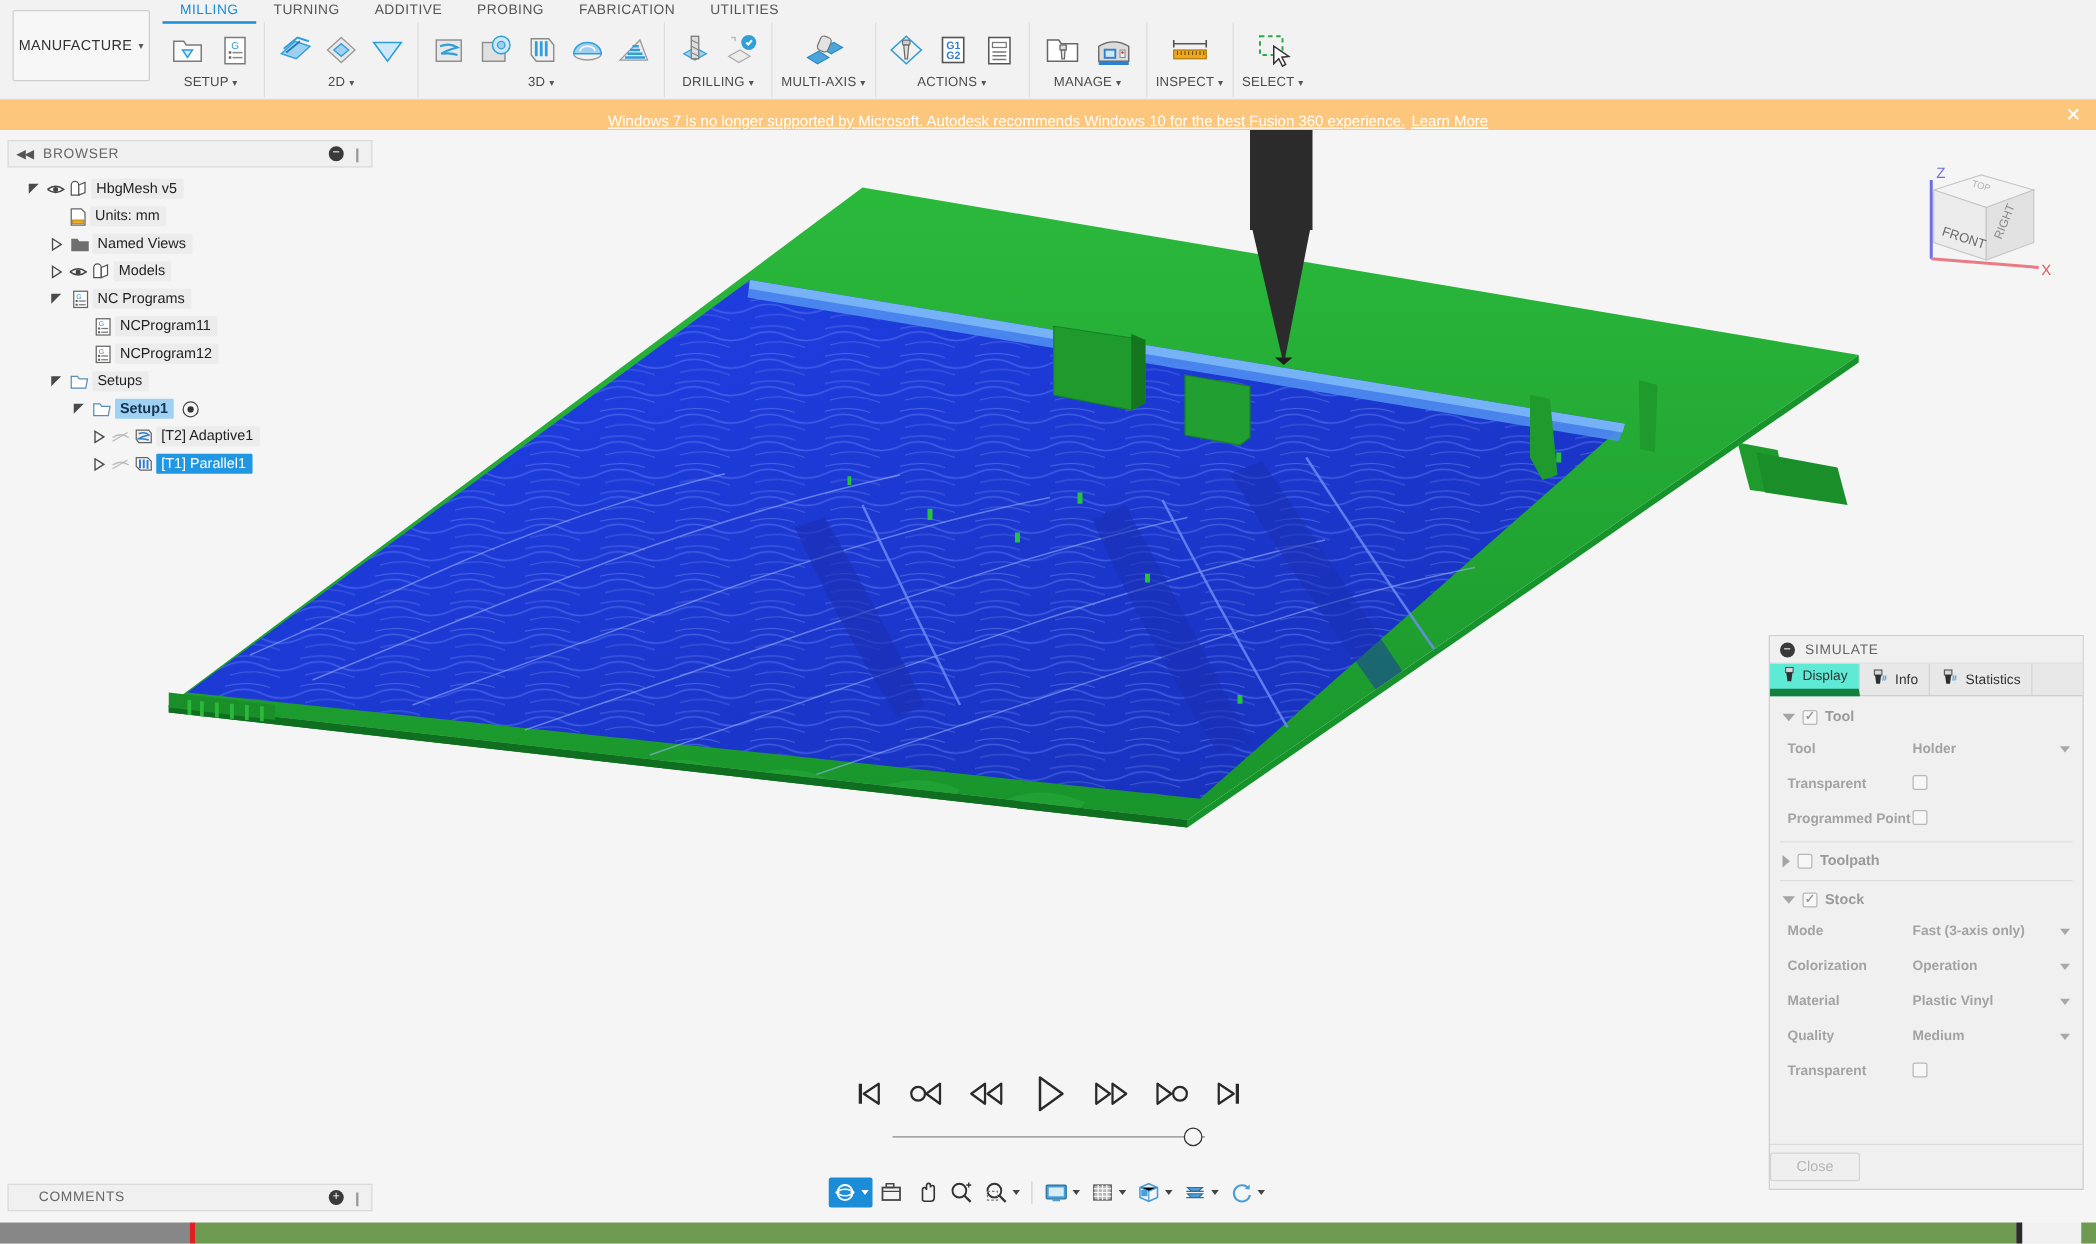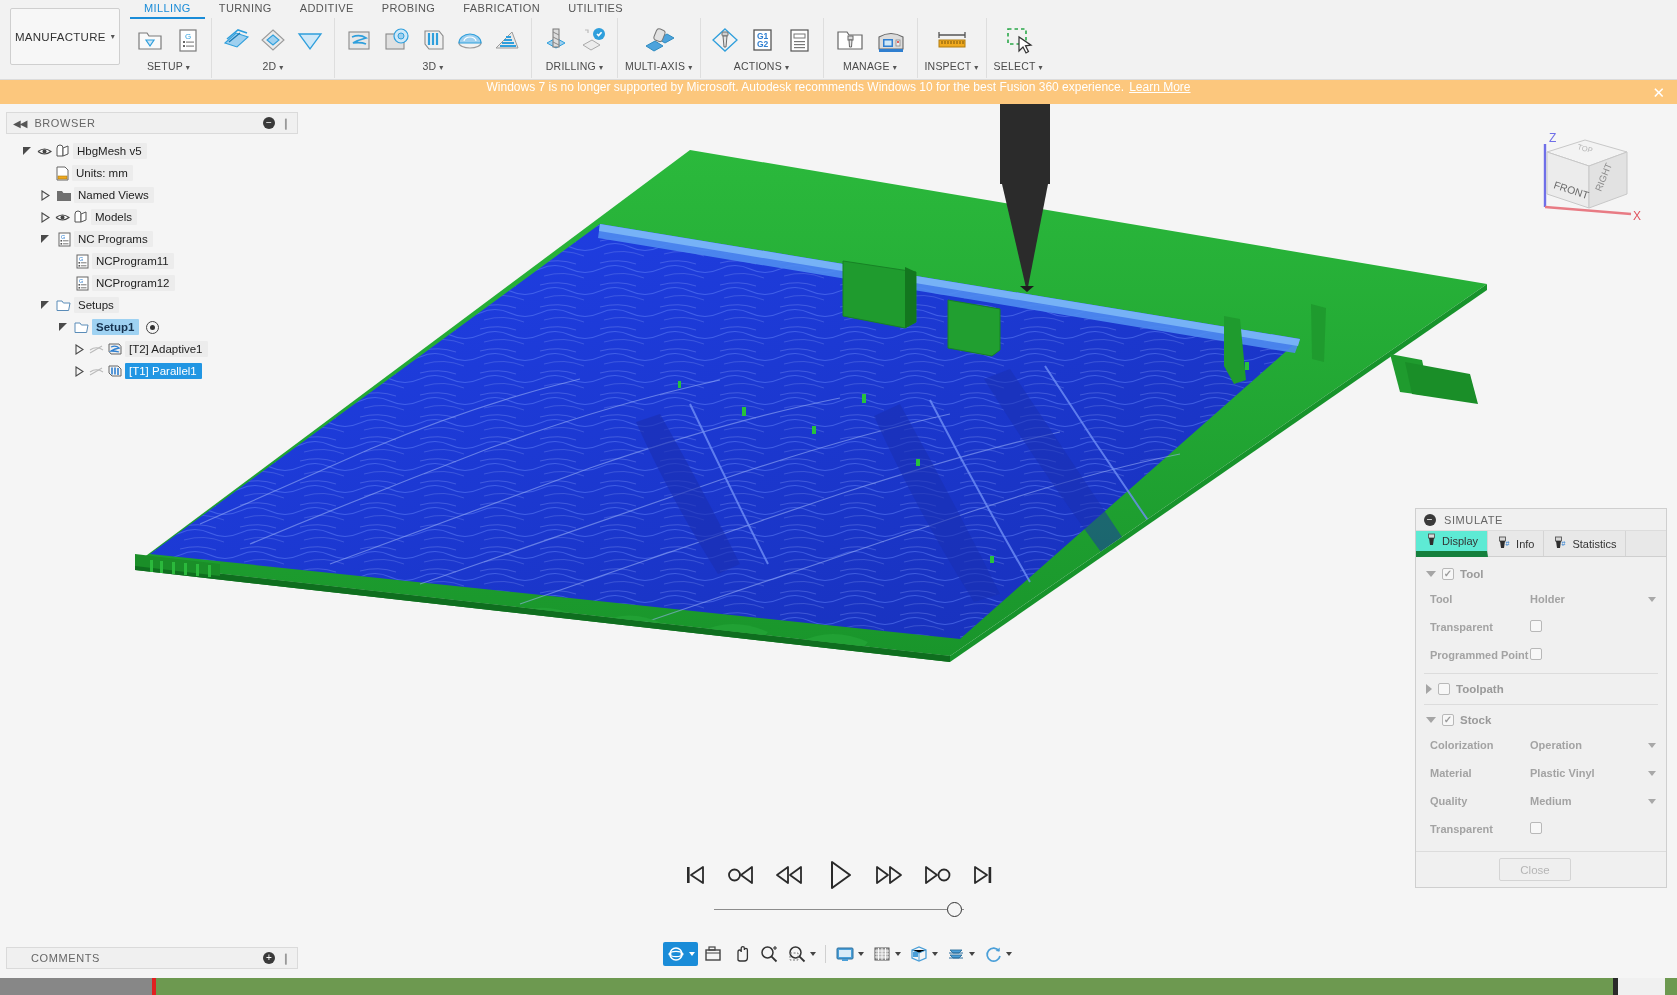--- a/index.html
+++ b/index.html
@@ -44,22 +44,22 @@
   .group + .group { border-left: 1px solid #dedede; }
   .group-icons { display: flex; align-items: flex-end; gap: 3px; height: 40px; padding-top: 3px;}
   .group-label { font-size: 10.5px; color: #4a4a4a; margin-top: 2px; letter-spacing:.2px; }
   .cmd { width: 34px; height: 36px; display: flex; align-items: center; justify-content: center; cursor: pointer; border-radius:2px;}
   .cmd.wide { width: 38px; }
   .caret { font-size: 8px; color: #555; }
 
   
   .banner {
     position: absolute; left: 0; top: 80px; width: 1677px; height: 24px;
-    background: #fcc77d; display: flex; align-items: flex-start; justify-content: center;
-    font-size: 12px; color: #ffffff;
+    background: #fcc77d; display: flex; align-items: flex-end; justify-content: center;
+    font-size: 12px; color: #ffffff; text-decoration: underline;
   }
   .banner a { color: #fff; text-decoration: underline; margin-left: 5px; }
   .banner-close {
     position: absolute; right: 12px; top: 50%; transform: translateY(-50%);
     font-size: 15px; color: #fff; cursor: pointer; line-height: 1;
   }
 
   
   .canvas {
     position: absolute; left: 0; top: 104px; width: 1677px; height: 874px;
@@ -149,21 +149,21 @@
   .row {
     display: flex; align-items: center; padding: 4px 10px 4px 14px; color: #a3a3a3; font-size: 11px;
     height: 28px;
   }
   .row .lbl { width: 100px; }
   .row .val { flex: 1; color: #a3a3a3; }
   .row .dd-caret { width: 0;height:0; border-left:4px solid transparent; border-right:4px solid transparent; border-top:5px solid #a8a8a8; cursor:pointer; }
   .divider { height: 1px; background: #dcdcdc; margin: 4px 8px; }
   .sim-foot {
     border-top: 1px solid #dcdcdc; height: 36px; display: flex; align-items: center;
-    justify-content: center; padding-right: 12px;
+    justify-content: flex-start; padding-right: 12px; margin-top: 36px;
   }
   .close-btn {
     min-width: 72px; height: 23px; border: 1px solid #d4d4d4; background: #efefef;
     color: #b5b5b5; font-size: 11.5px; display:flex; align-items:center; justify-content:center;
     border-radius: 2px; cursor: pointer;
   }
 
   
   .playback {
     position: absolute; left: 0; right: 0; bottom: 60px; display: flex;
@@ -838,20 +838,25 @@
         </div>
 
         <div class="divider"></div>
 
         <div class="sec-head">
           <span class="sec-tri down"></span>
           <span class="cb checked"></span>
           <span>Stock</span>
         </div>
         <div class="row">
+          <span class="lbl">Mode</span>
+          <span class="val">Fast (3-axis only)</span>
+          <span class="dd-caret"></span>
+        </div>
+        <div class="row">
           <span class="lbl">Colorization</span>
           <span class="val">Operation</span>
           <span class="dd-caret"></span>
         </div>
         <div class="row">
           <span class="lbl">Material</span>
           <span class="val">Plastic Vinyl</span>
           <span class="dd-caret"></span>
         </div>
         <div class="row">

